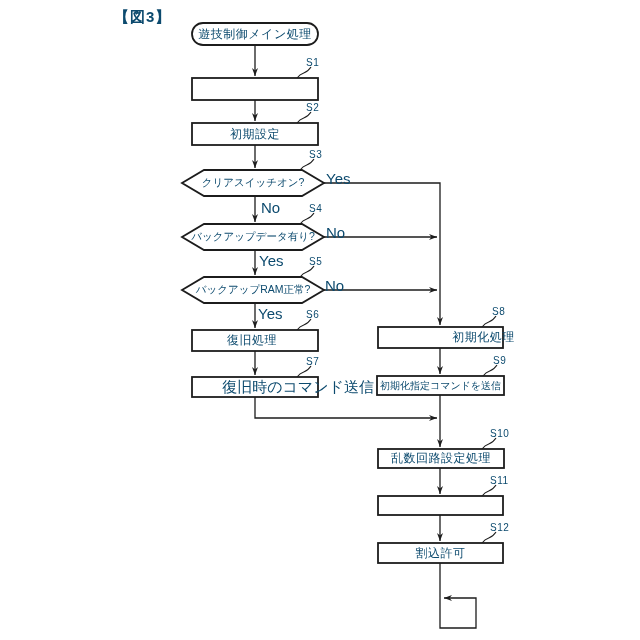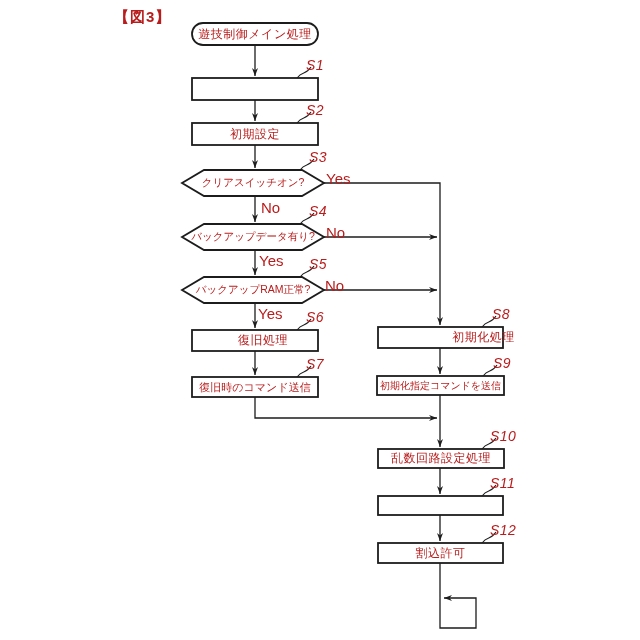--- a/index.html
+++ b/index.html
@@ -1,34 +1,34 @@
 <!DOCTYPE html>
 <html><head>
 <meta charset="utf-8">
 <style>
   html,body{margin:0;padding:0;background:#fff;}
   .canvas{
     position:relative;width:640px;height:640px;background:#ffffff;
-    font-family:"Liberation Sans","DejaVu Sans",sans-serif;color:#b91c1c;
+    font-family:"Liberation Sans","DejaVu Sans",sans-serif;color:#0c4a6e;
     overflow:hidden;
   }
   svg.layer{position:absolute;left:0;top:0;}
   .fig-label{
     position:absolute;left:114px;top:8px;font-size:15px;font-weight:bold;
     letter-spacing:1px;
   }
   .node{
     position:absolute;display:flex;align-items:center;justify-content:center;
     white-space:nowrap;font-size:12px;letter-spacing:0.5px;
   }
   .node.hex{font-size:10.5px;letter-spacing:0;}
   .node.tight{font-size:10px;letter-spacing:0;}
-  .node.mid{font-size:11px;letter-spacing:0;}
+  .node.mid{font-size:15px;letter-spacing:0;padding-left:43px;}
   .step-id{
-    position:absolute;font-size:14px;letter-spacing:0.5px;white-space:nowrap;font-style:italic;
+    position:absolute;font-size:10px;letter-spacing:0.5px;white-space:nowrap;
   }
   .branch{
     position:absolute;font-size:15px;white-space:nowrap;
   }
 </style>
 </head>
 <body>
 
 <div class="canvas">
 
@@ -90,21 +90,21 @@
     </g>
   </svg>
 
   <div class="fig-label">【図3】</div>
 
   <div class="node" style="left:192px;top:23px;width:126px;height:22px;">遊技制御メイン処理</div>
   <div class="node" style="left:192px;top:123px;width:126px;height:22px;">初期設定</div>
   <div class="node hex" style="left:182px;top:224px;width:142px;height:26px;">バックアップデータ有り?</div>
   <div class="node hex" style="left:182px;top:170px;width:142px;height:26px;">クリアスイッチオン?</div>
   <div class="node hex" style="left:182px;top:277px;width:142px;height:26px;">バックアップRAM正常?</div>
-  <div class="node" style="left:200px;top:330px;width:126px;height:21px;">復旧処理</div>
+  <div class="node" style="left:189px;top:330px;width:126px;height:21px;">復旧処理</div>
   <div class="node mid" style="left:192px;top:377px;width:126px;height:20px;">復旧時のコマンド送信</div>
   <div class="node" style="left:378px;top:327px;width:125px;height:21px;padding-left:43px;">初期化処理</div>
   <div class="node tight" style="left:377px;top:376px;width:127px;height:19px;">初期化指定コマンドを送信</div>
   <div class="node" style="left:378px;top:449px;width:126px;height:19px;">乱数回路設定処理</div>
   <div class="node" style="left:378px;top:543px;width:125px;height:20px;">割込許可</div>
 
   <div class="step-id" style="left:306px;top:57px;">S1</div>
   <div class="step-id" style="left:306px;top:102px;">S2</div>
   <div class="step-id" style="left:309px;top:149px;text-align:right;">S3</div>
   <div class="step-id" style="left:309px;top:203px;">S4</div>

